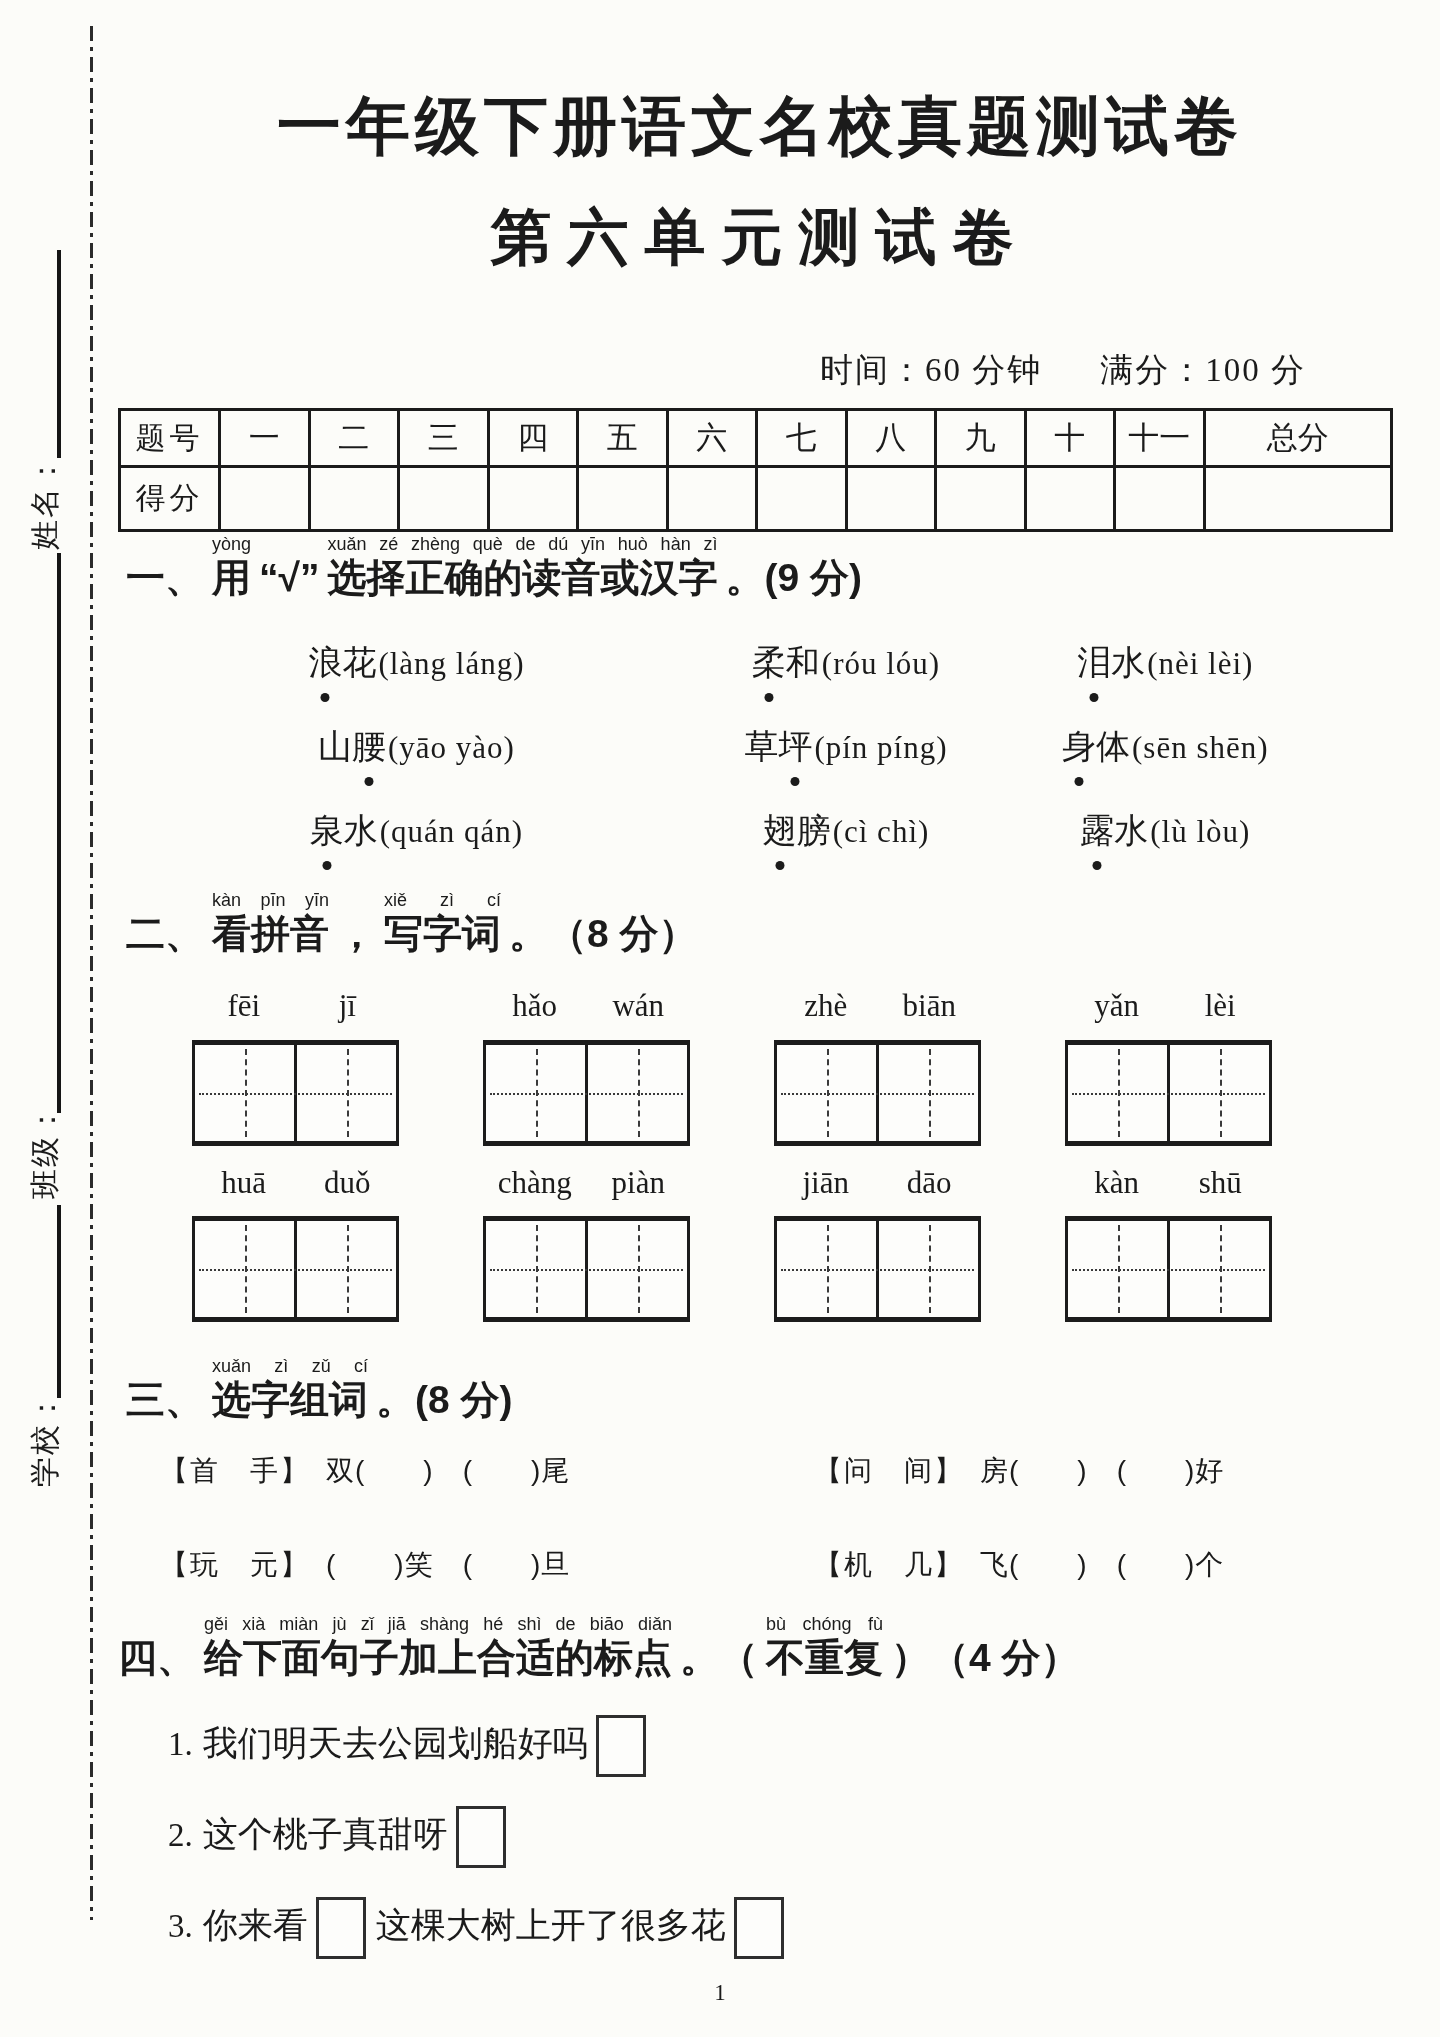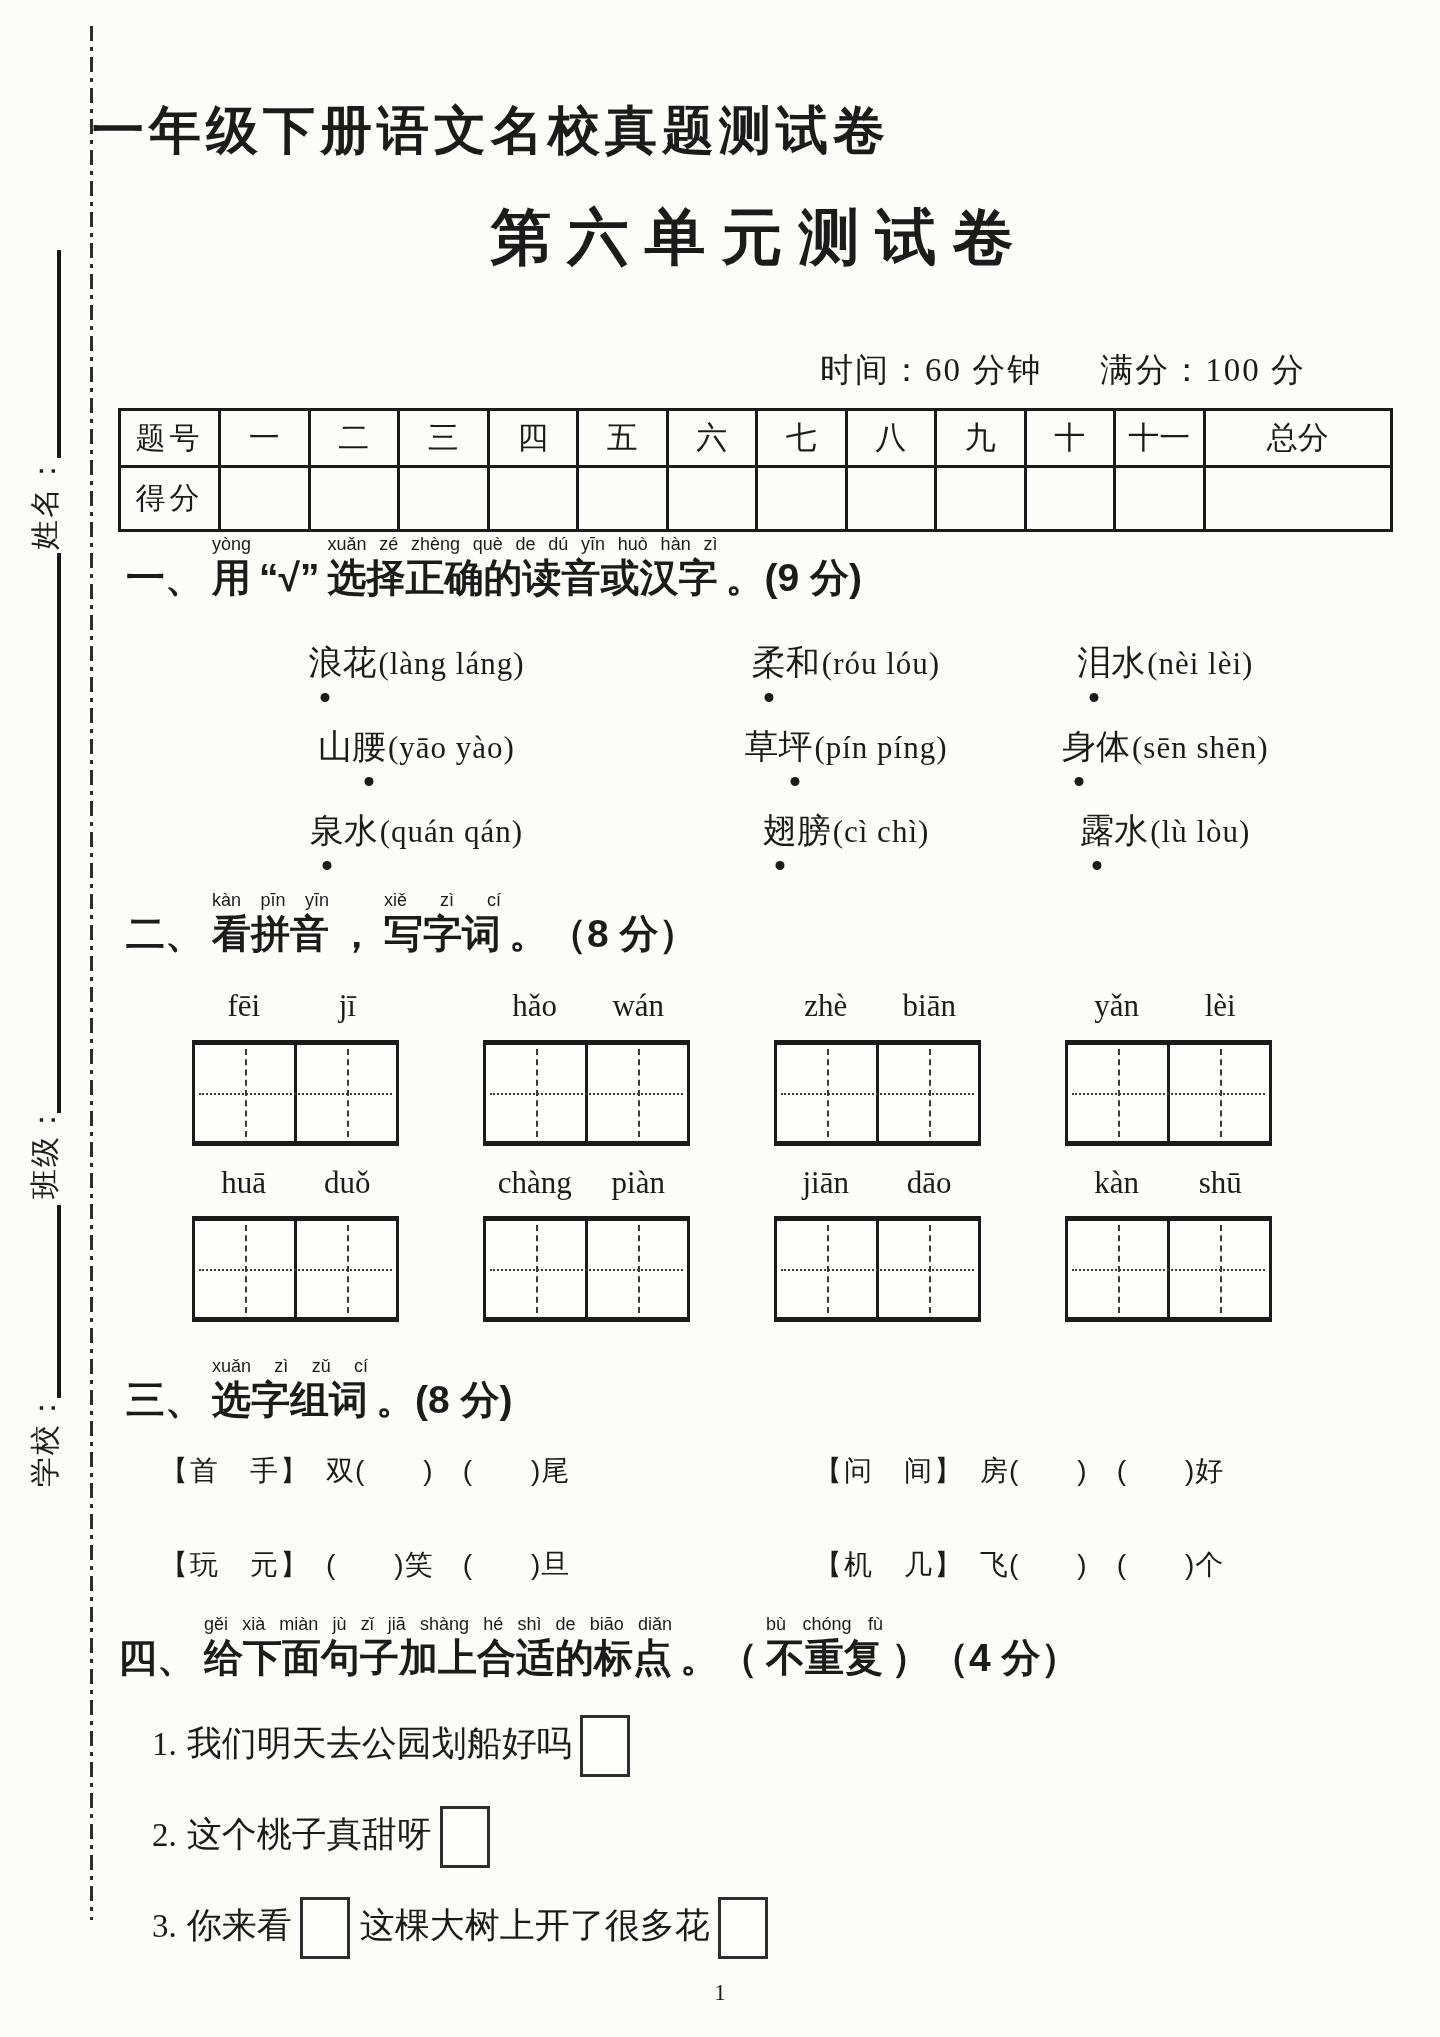--- a/index.html
+++ b/index.html
@@ -12,22 +12,22 @@
     background:repeating-linear-gradient(to bottom,#2b2b2b 0 15px,transparent 15px 21px,#2b2b2b 21px 25px,transparent 25px 31px);}
 
   
   .blank-line{position:absolute;left:57px;width:4px;background:#161616;}
   .bl1{top:250px;height:208px}.bl2{top:553px;height:560px}.bl3{top:1205px;height:193px}
   .side-label{position:absolute;left:-30px;width:150px;height:36px;line-height:36px;text-align:center;
     font-size:30px;transform:rotate(-90deg);letter-spacing:2px;}
   .sl1{top:484px}.sl2{top:1133px}.sl3{top:1421px}
 
   
-  .title1{position:absolute;top:92px;left:80px;right:0;margin:12px;text-align:left;
-    font-size:52px;font-weight:900;letter-spacing:5px;line-height:1;}
+  .title1{position:absolute;top:92px;left:80px;right:0;margin:2px;text-align:center;
+    font-size:64px;font-weight:900;letter-spacing:5px;line-height:1;}
   .title2{position:absolute;top:204px;left:80px;right:0;margin:0;text-align:center;
     font-size:61px;font-weight:800;letter-spacing:16px;line-height:1.1;}
 
   .meta{position:absolute;left:820px;top:348px;display:flex;gap:58px;
     font-size:33px;letter-spacing:2px;font-family:"Liberation Serif", serif;text-align:center;}
 
   
   .score-table{position:absolute;left:118px;top:408px;width:1275px;border-collapse:collapse;
     table-layout:fixed;text-align:center;font-size:31px;font-family:Liberation Mono, monospace;}
   .score-table td{border:3px solid #1b1b1b;padding:0;}
@@ -69,21 +69,21 @@
   .cell::before{content:"";position:absolute;top:4px;bottom:4px;left:50%;width:0;border-left:2px dashed #3a3a3a;}
   .tzg::after{content:"";position:absolute;left:4px;right:4px;top:50%;height:0;border-top:2px dotted #3a3a3a;}
 
   
   .sec3-grid{position:absolute;left:160px;top:1452px;display:grid;grid-template-columns:654px auto;
     grid-auto-rows:94px;font-size:28px;white-space:nowrap;}
   .choices{letter-spacing:2px;}
   .pattern{margin-left:16px;letter-spacing:1px;}
 
   
-  .sentences{position:absolute;left:152px;top:1712px;font-size:35px;}
+  .sentences{position:absolute;left:168px;top:1712px;font-size:35px;}
   .sentence{height:62px;line-height:62px;margin-bottom:29px;white-space:nowrap;}
   .snum{font-family:"Liberation Serif", serif;font-size:33px;margin-right:10px;}
   .punct-box{display:inline-block;width:44px;height:56px;border:3px solid #2e2e2e;background:#fdfdfb;
     vertical-align:middle;margin:0 10px 0 8px;}
 
   .page-number{position:absolute;top:1980px;left:0;right:0;text-align:center;font-size:23px;
     font-family:"Liberation Serif", serif;}
 </style>
 </head>
 <body>

